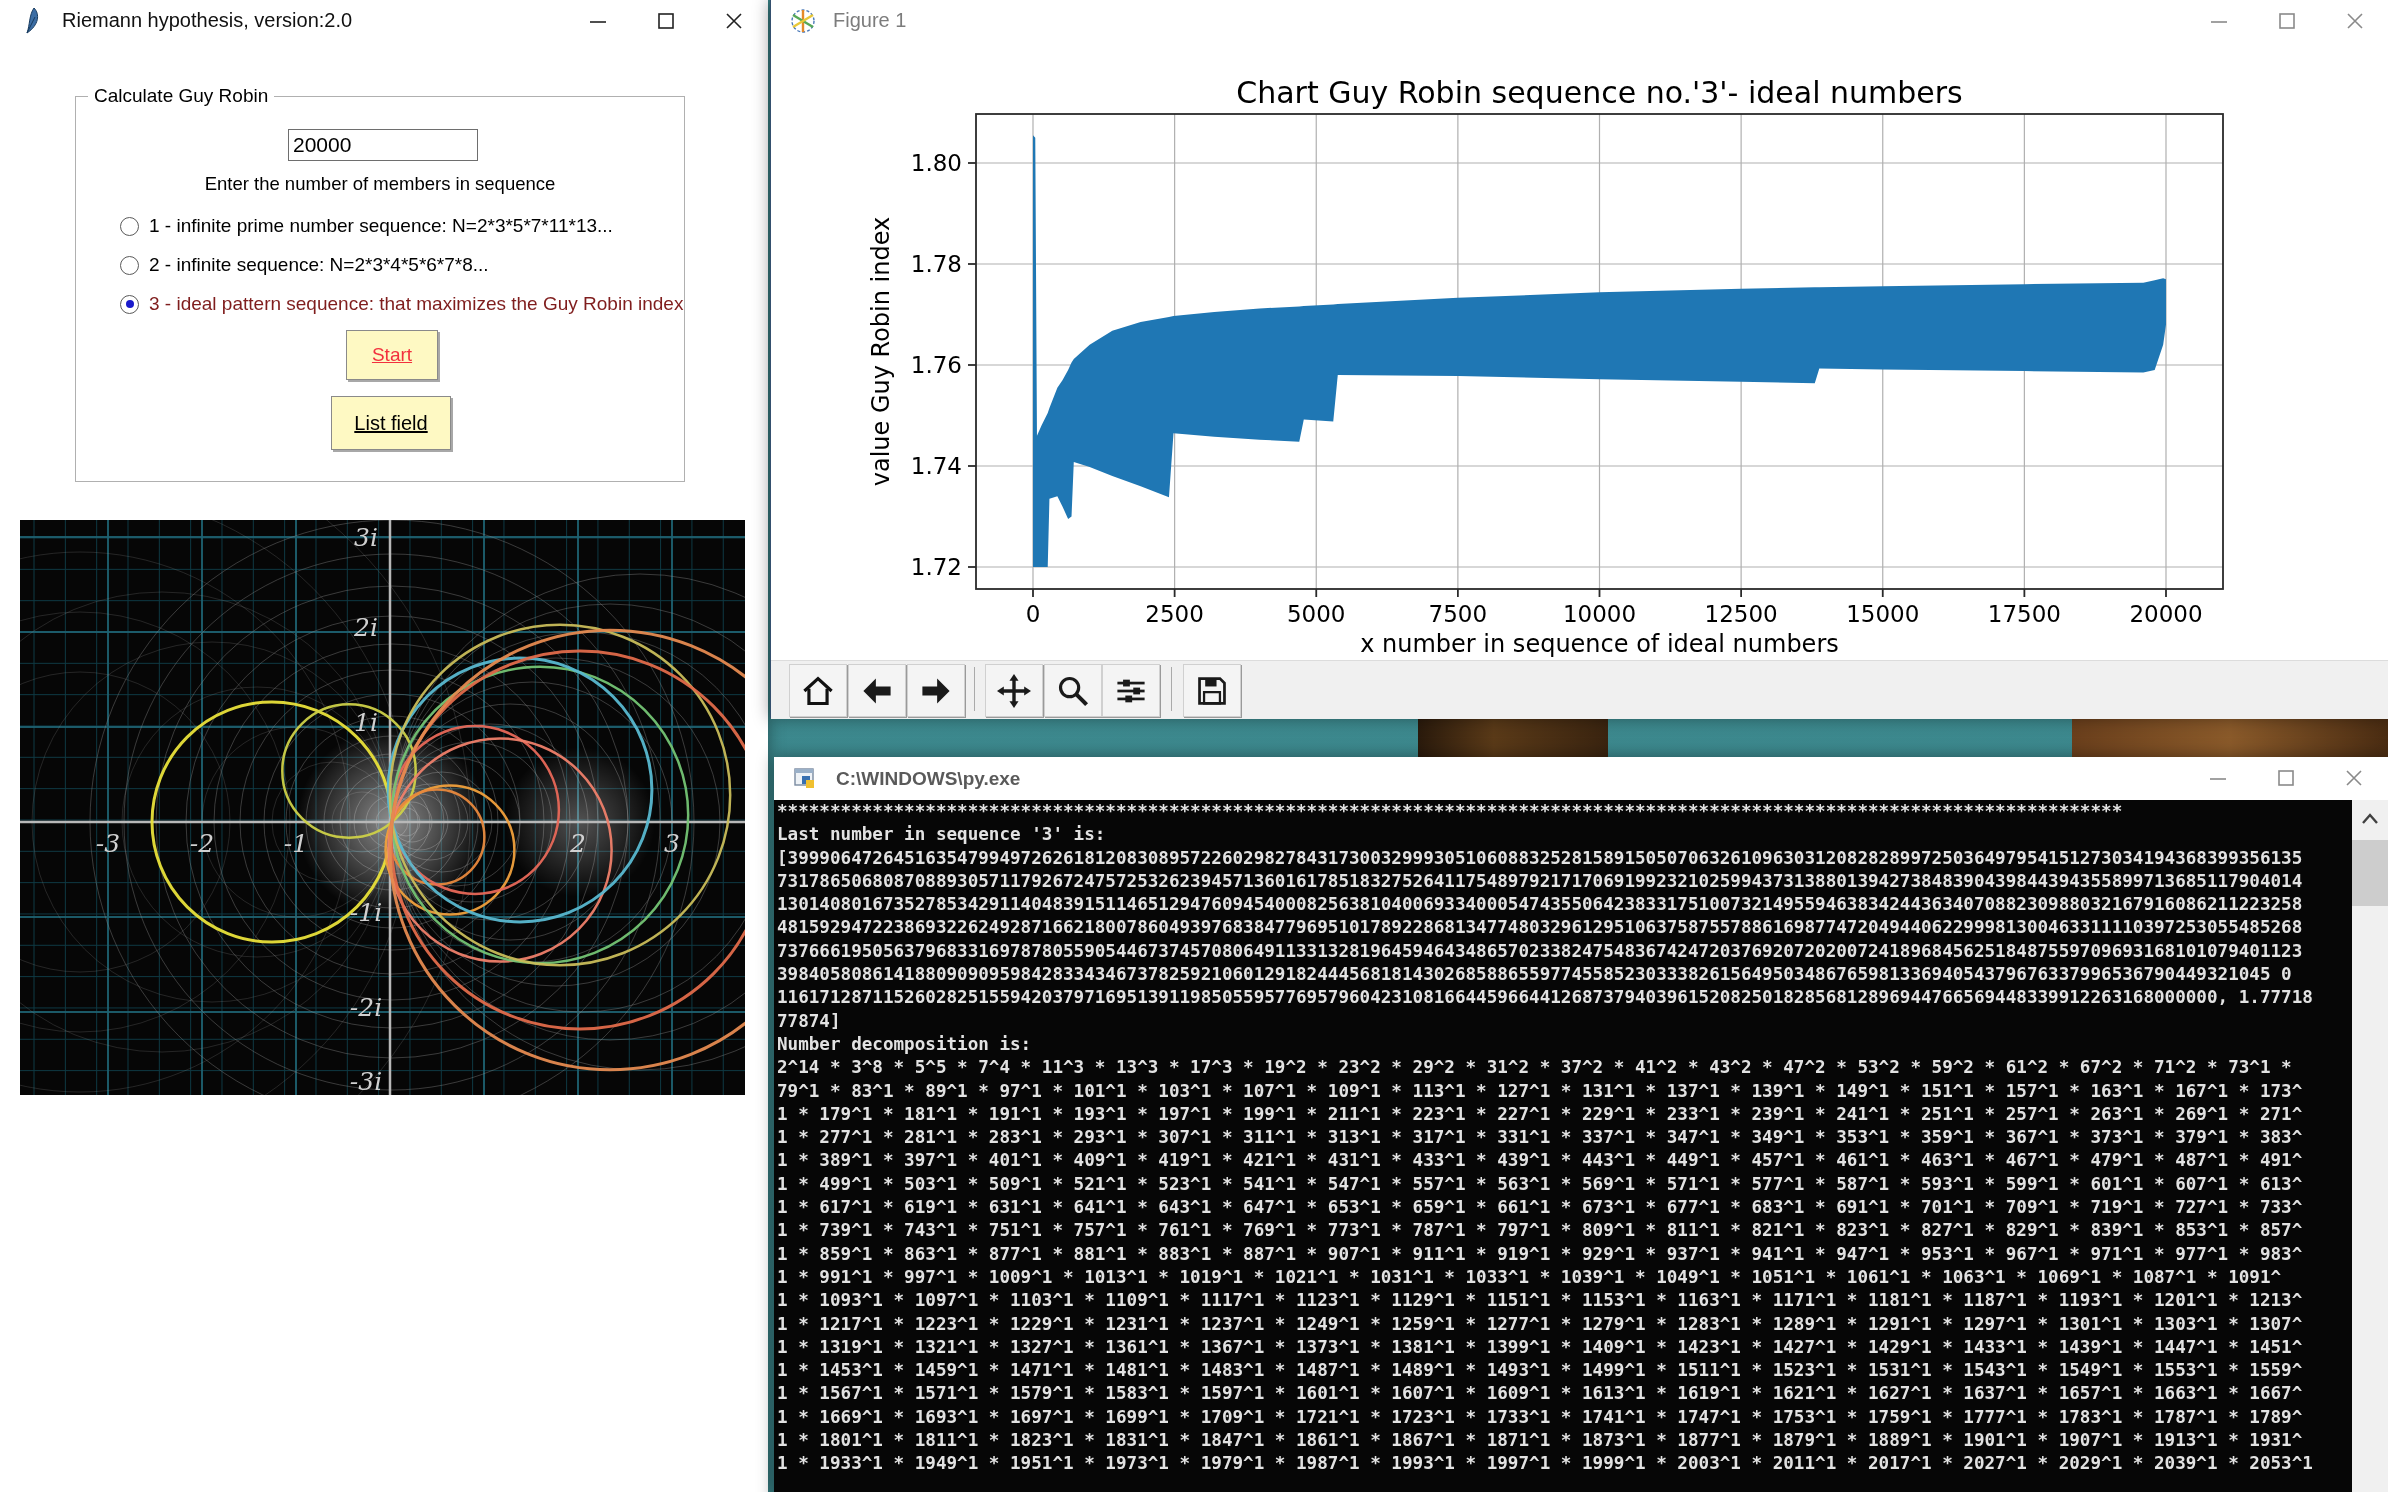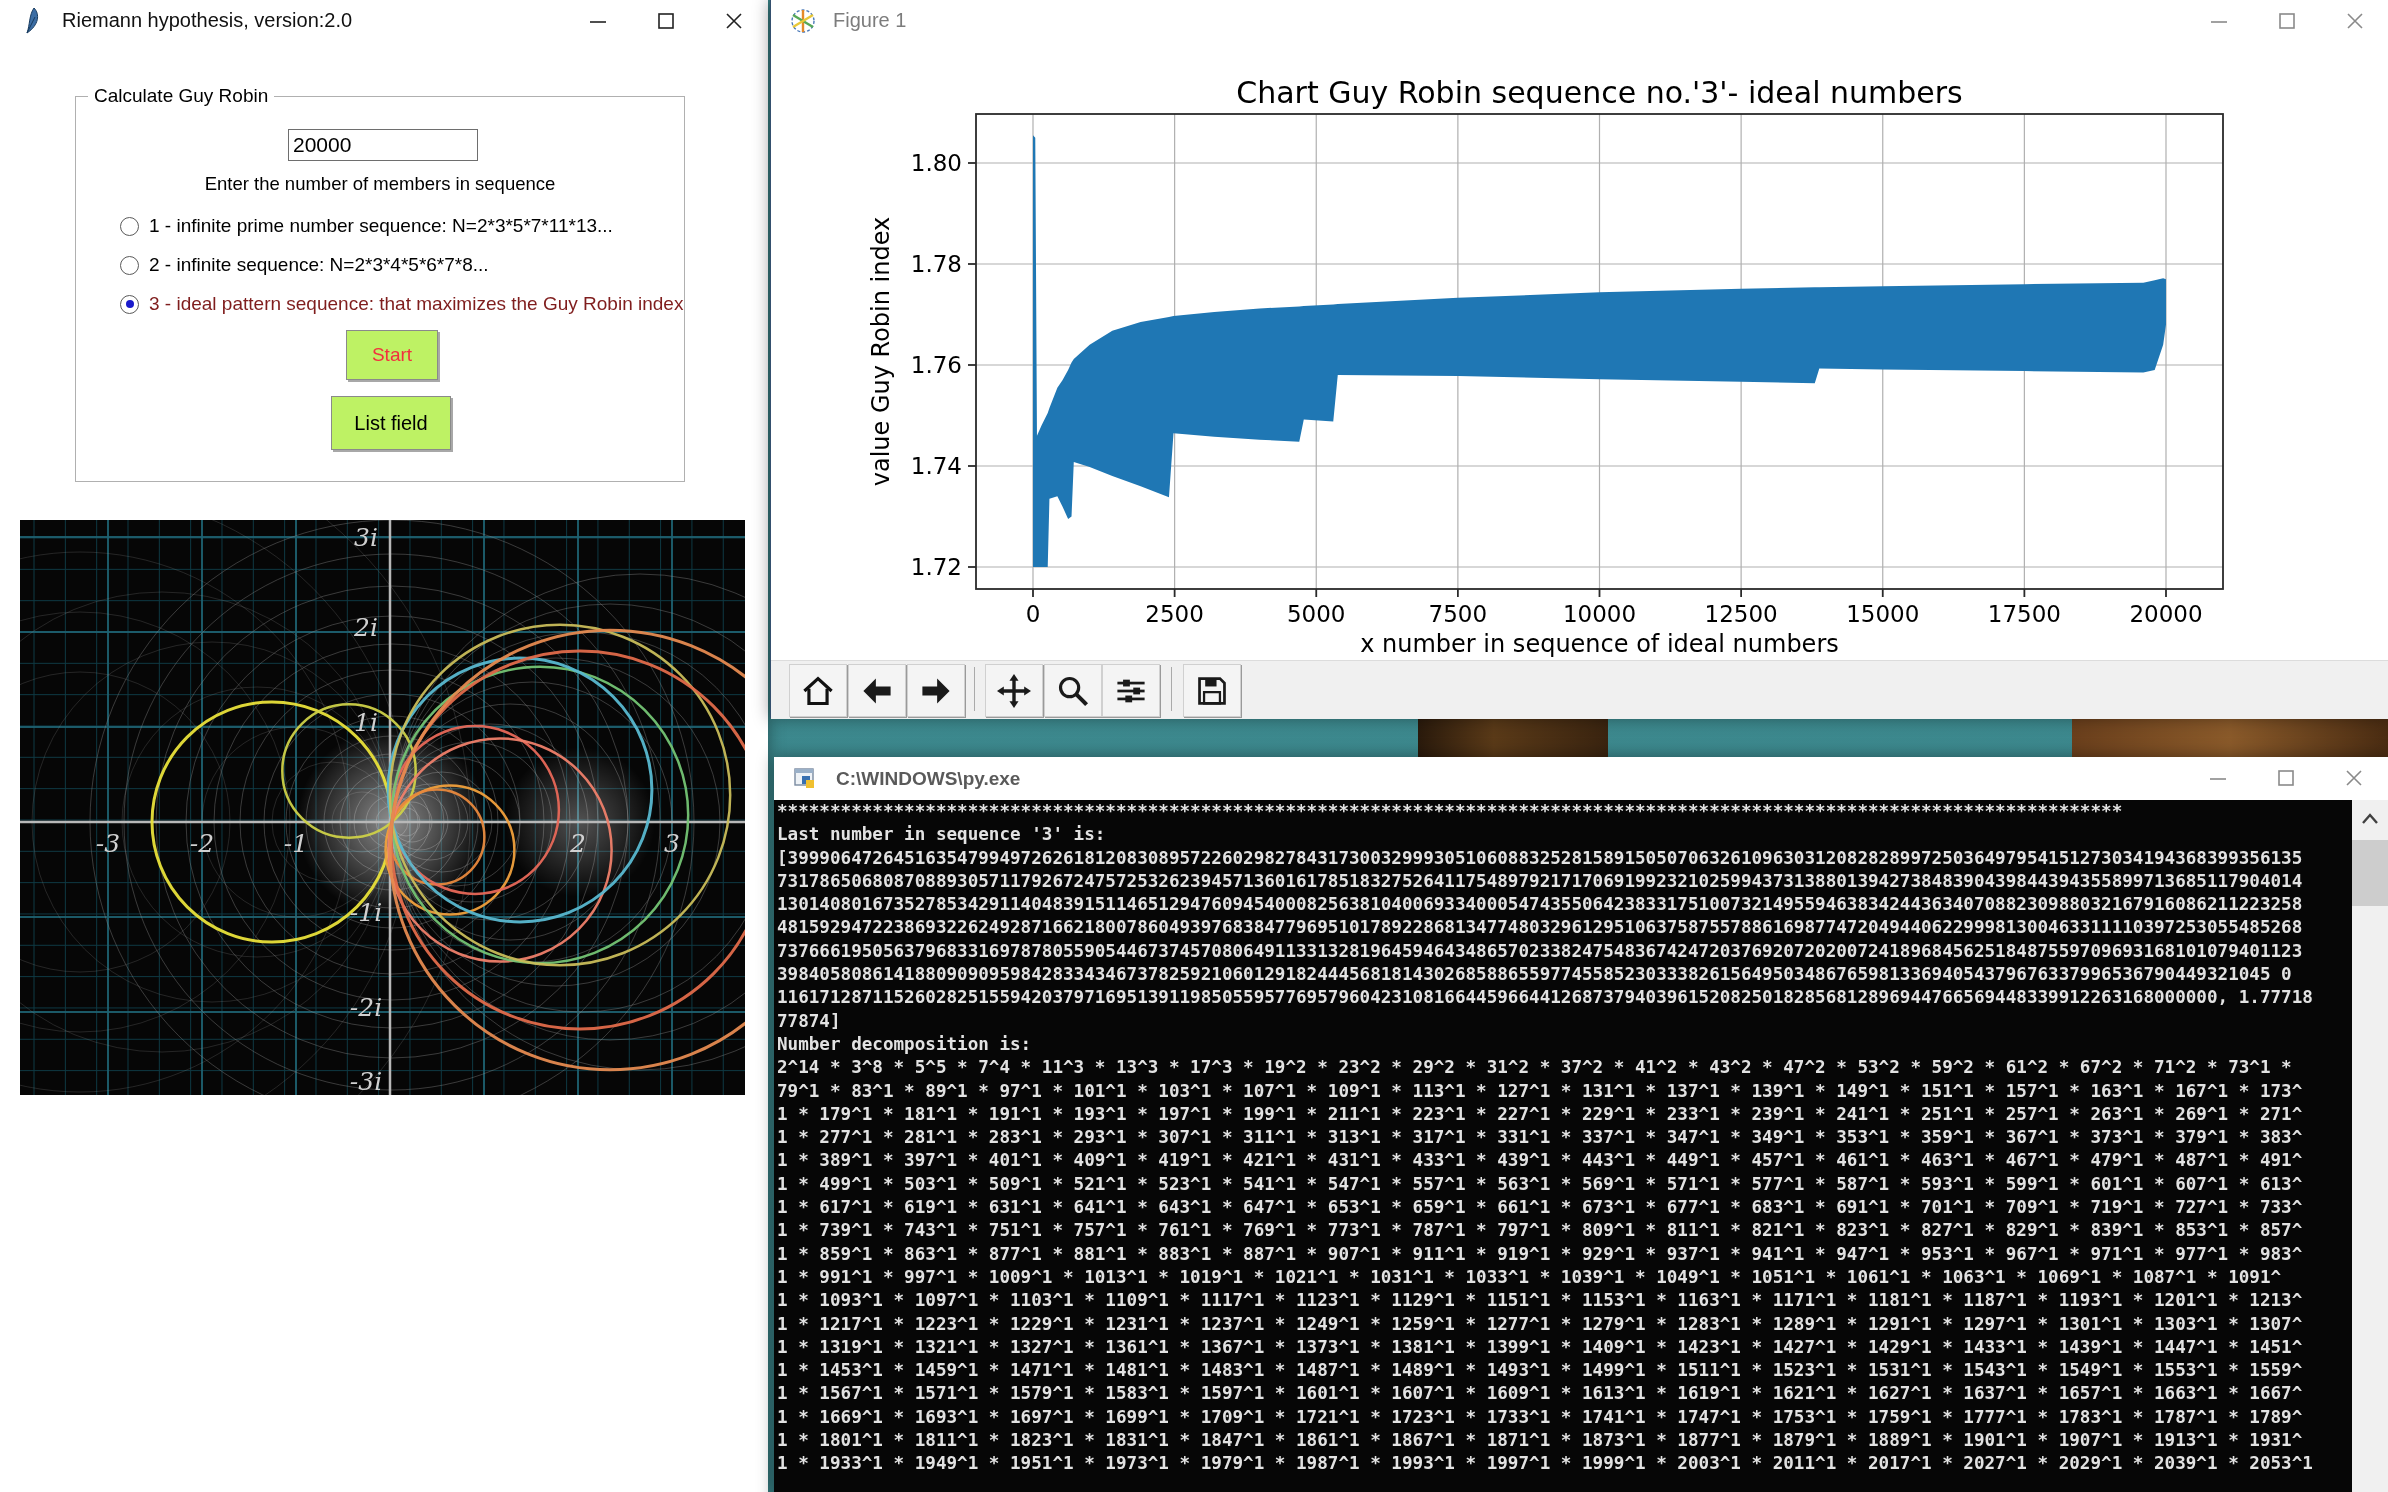--- a/index.html
+++ b/index.html
@@ -21,22 +21,22 @@
   #legend{position:absolute;left:12px;top:-12px;background:#fff;padding:0 6px;font-size:19px;color:#000;}
   #numinput{position:absolute;left:212px;top:32px;width:180px;height:28px;border:1px solid #6e6e6e;
             font-size:21px;font-family:"Liberation Sans",sans-serif;padding:1px 4px;color:#000;}
   #caption{position:absolute;left:0;top:76px;width:100%;text-align:center;font-size:18.5px;color:#000;}
   .radiorow{position:absolute;left:44px;display:flex;align-items:center;font-size:19px;color:#000;white-space:nowrap;}
   .rb{width:17px;height:17px;border-radius:50%;border:1px solid #5a5a5a;background:#fff;margin-right:10px;
       display:flex;align-items:center;justify-content:center;flex:none;}
   .rb .dot{width:8px;height:8px;border-radius:50%;background:#1a1acc;display:none;}
   .radiorow.sel .dot{display:block;}
   .radiorow.sel .rlabel{color:#7f1d1d;}
-  .tkbtn{position:absolute;background:#bef264;border:1px solid #8a8a8a;box-shadow:2px 2px 0 #a8a8a8;
-         display:flex;align-items:center;justify-content:center;font-size:20px;color:#000;}
+  .tkbtn{position:absolute;background:#fef9c3;border:1px solid #8a8a8a;box-shadow:2px 2px 0 #a8a8a8;
+         display:flex;align-items:center;justify-content:center;font-size:20px;color:#000;text-decoration:underline;}
   #startbtn{left:270px;top:233px;width:90px;height:48px;color:#f2303e;font-size:19px;}
   #listbtn{left:255px;top:299px;width:118px;height:52px;}
   #cplot{position:absolute;left:20px;top:520px;width:725px;height:575px;background:#060606;}
   
   #figwin{left:770px;top:0;width:1618px;height:718px;border-left:1px solid #34506e;}
   #figcanvas{position:absolute;left:0;top:41px;width:1618px;height:619px;background:#fff;}
   #figtoolbar{position:absolute;left:0;top:660px;width:1618px;height:58px;background:#f0f0f0;border-top:1px solid #dcdcdc;}
   .tbtn{position:absolute;top:3px;width:56px;height:51px;background:#f4f4f4;border:1px solid #d0d0d0;
         box-shadow:1px 1px 0 #9a9a9a;display:flex;align-items:center;justify-content:center;}
   .tsep{position:absolute;top:6px;width:1px;height:44px;background:#aaa;}

